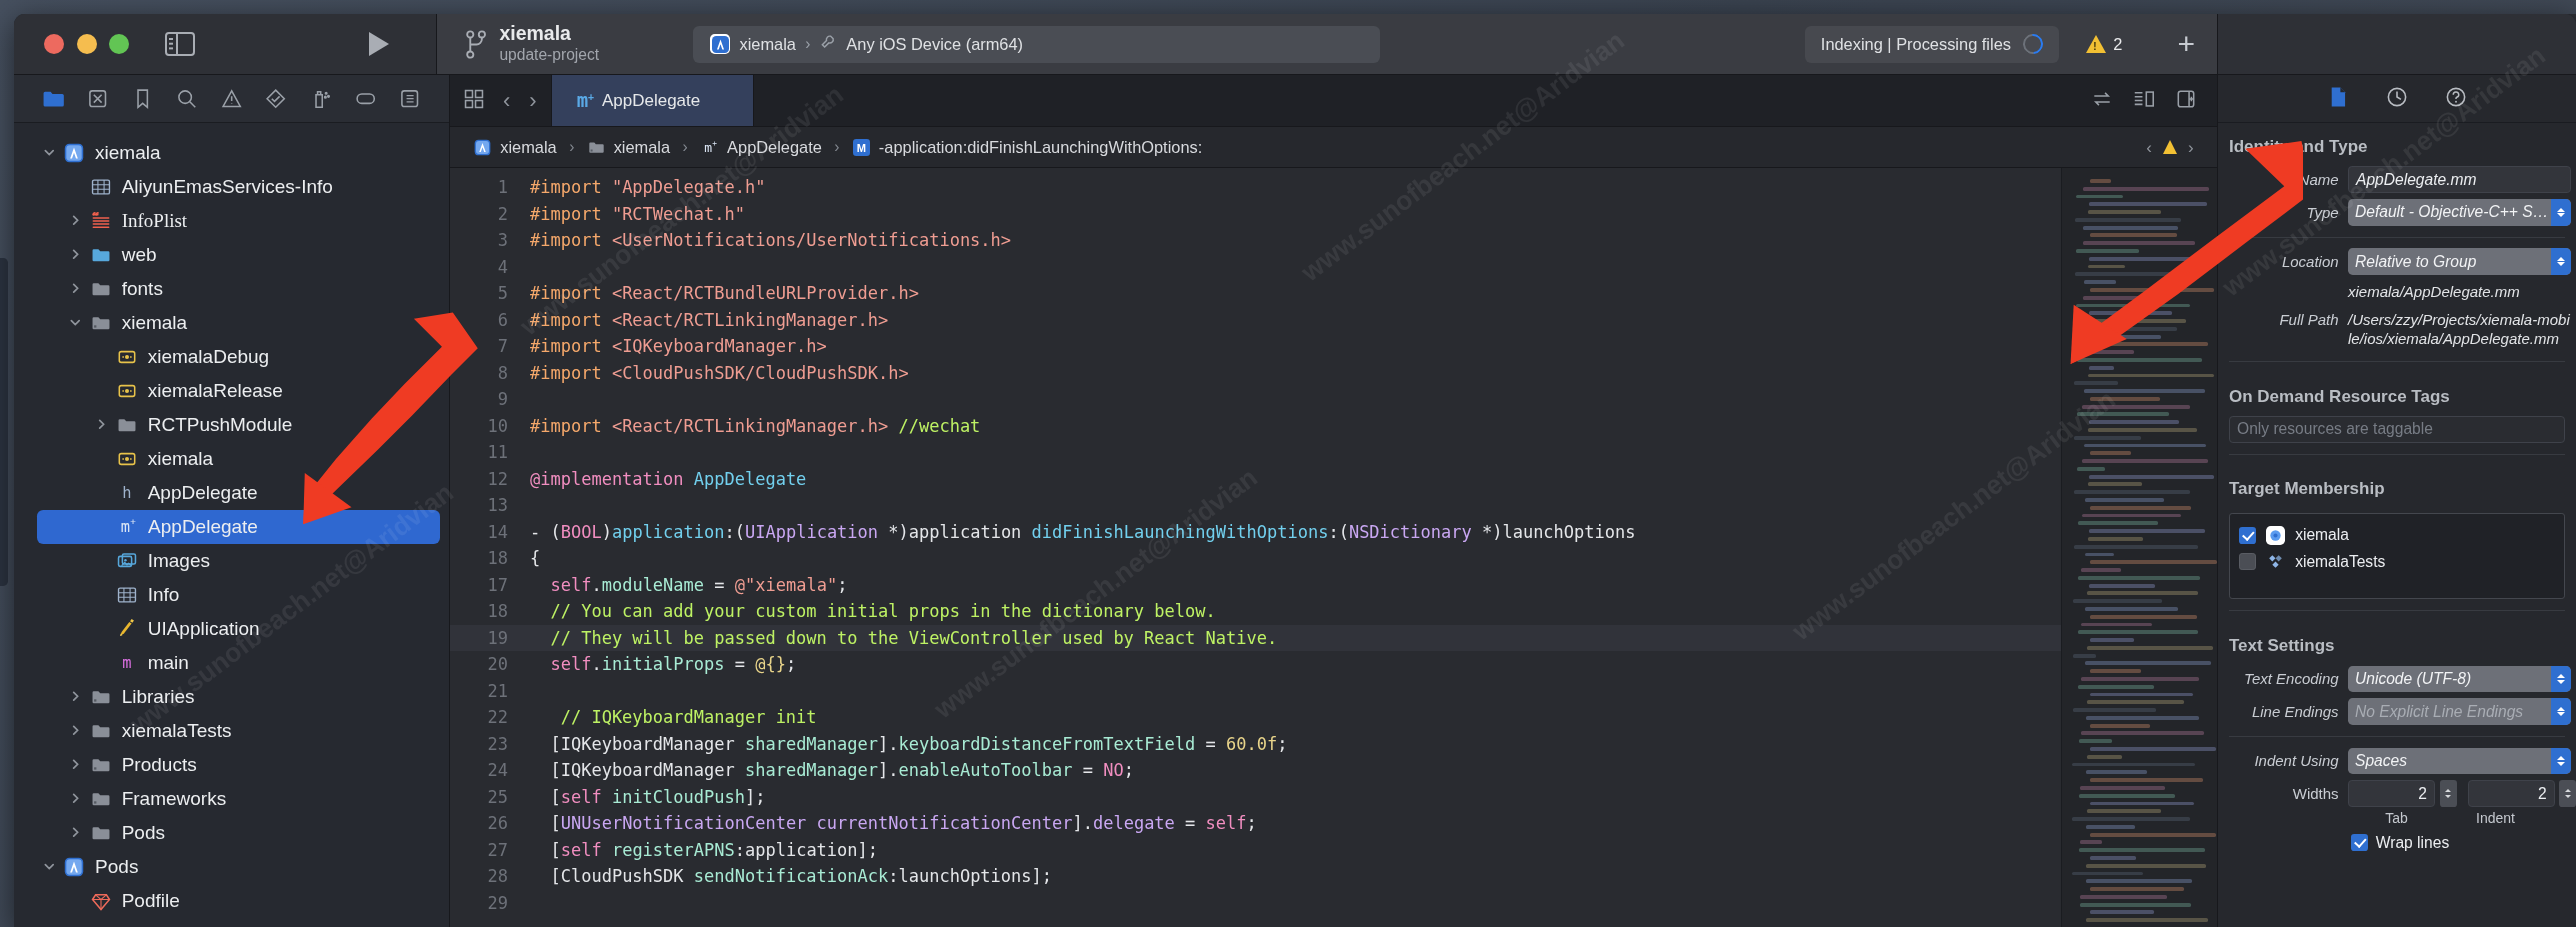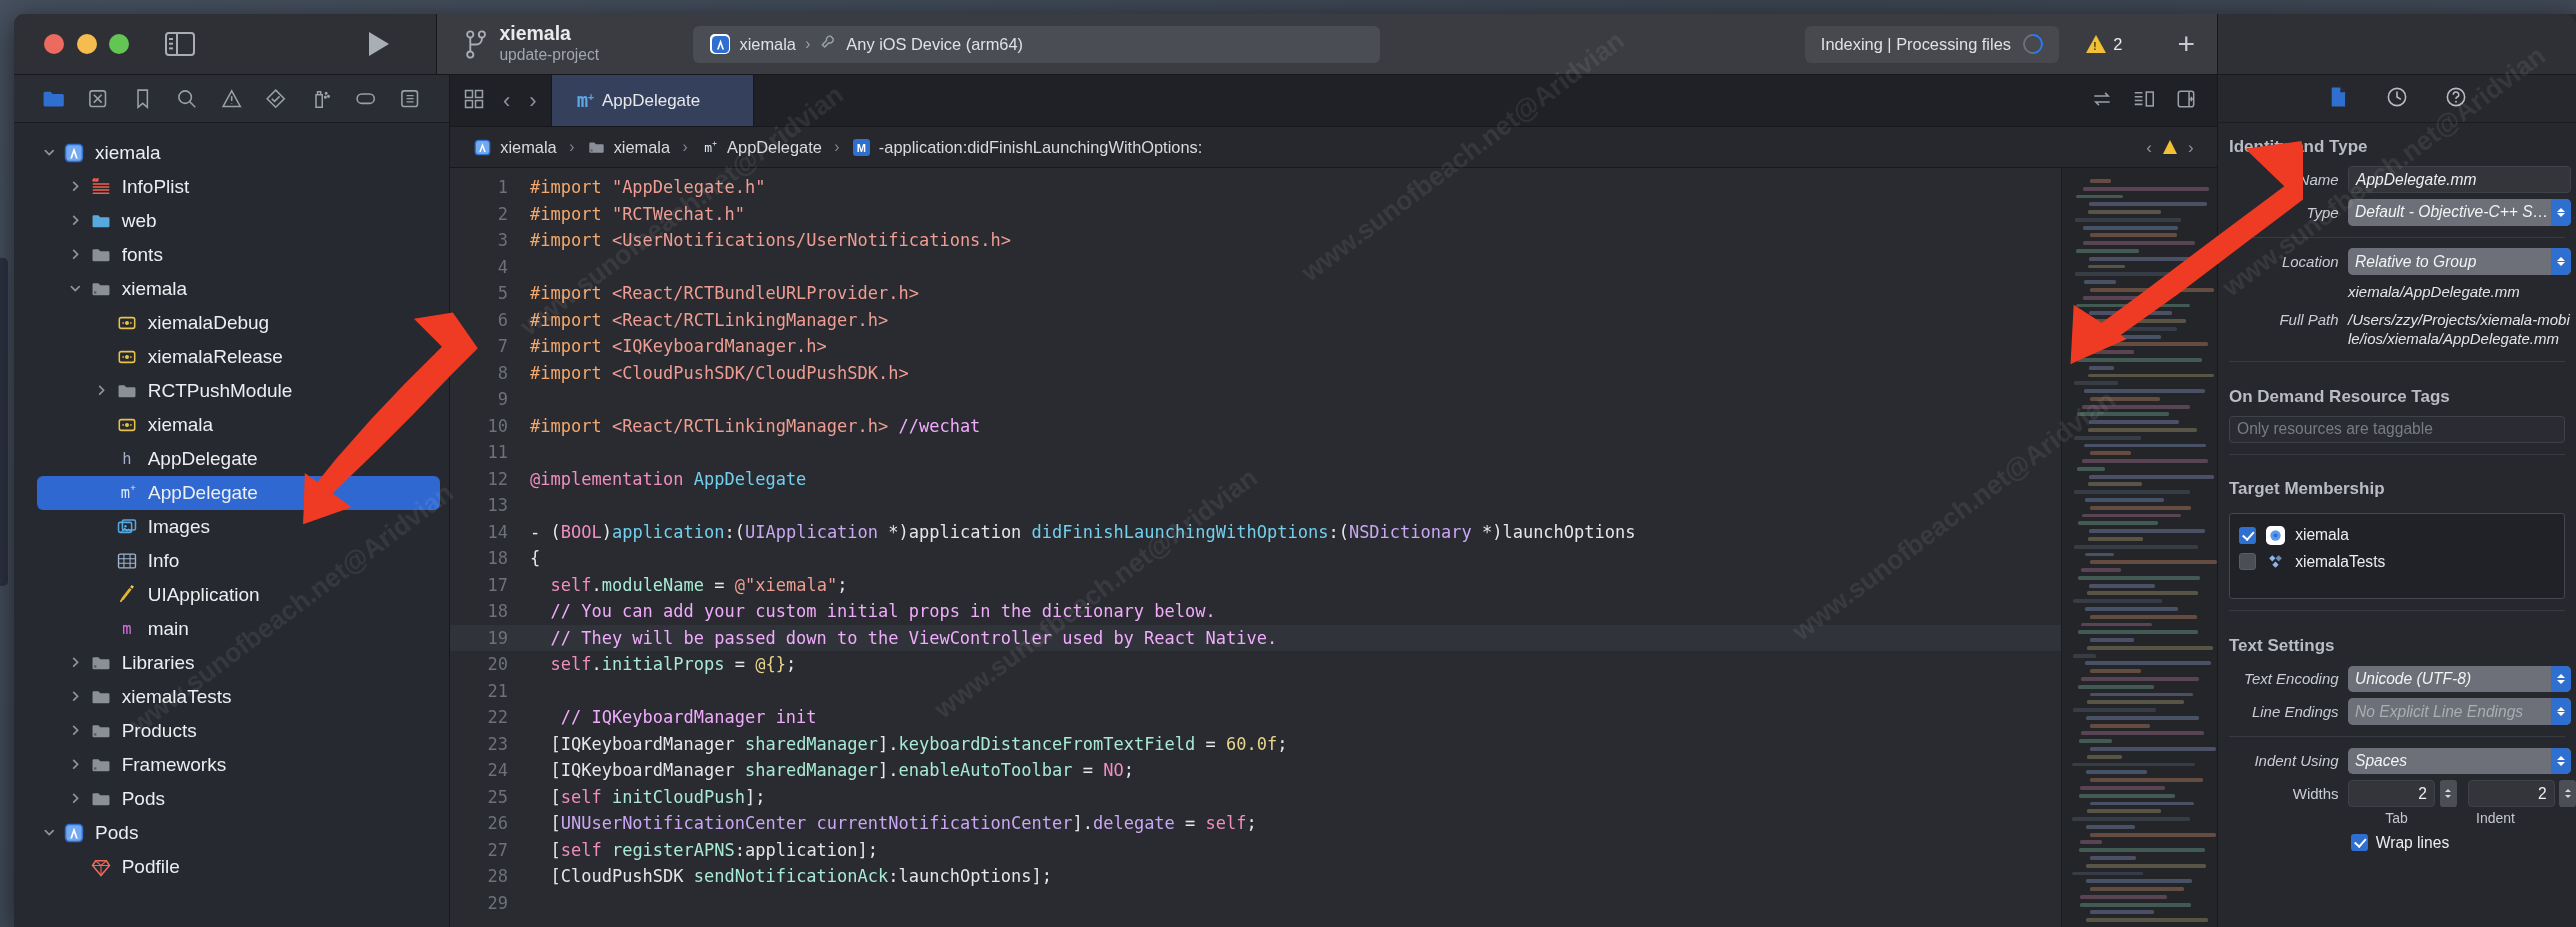--- a/index.html
+++ b/index.html
@@ -224,21 +224,21 @@
   .ln {
     display: inline-block; width: 58px; text-align: right;
     color: #6d7179; margin-right: 22px; user-select:none;
   }
   .cline { display: block; height: 26.5px; }
   .cline.hl { background: #31333a; }
   .t-pre  { color: #f5a86b; }
   .t-str  { color: #ef9d92; }
   .t-kw   { color: #f18ec0; }
   .t-cls  { color: #72d0ee; }
-  .t-com  { color: #f0abfc; text-align: center; }
+  .t-com  { color: #bef264; text-align: center; }
   .t-fn   { color: #a8ebd4; margin-top: 12px; }
   .t-num  { color: #e8d48a; }
   .t-prop { color: #a8ebd4; }
   .t-type { color: #c9a7f2; }
   .t-plain{ color: #e4e6e9; }
 
   
   .minimap {
     width: 156px; flex: 0 0 156px;
     background: #232529; border-left: 0.8px solid #1a1c20;
@@ -467,20 +467,30 @@
             <span class="tnode-ico">
               <svg viewBox="0 0 26 26">
                 <rect x="1" y="1" width="24" height="24" rx="6" fill="#2f6fd0"></rect>
                 <rect x="3" y="3" width="20" height="20" rx="4.5" fill="#74a8ef"></rect>
                 <path d="M13 6 L18 20 H15.6 L13 12.8 L10.4 20 H8 Z" fill="#fff"></path>
               </svg>
             </span>
             <span class="tnode-label">xiemala</span>
           </div>
           <div class="tree-row" style="padding-left: 50px;">
+            <span class="twisty none"></span>
+            <span class="tnode-ico">
+              <svg viewBox="0 0 26 26">
+                <rect x="2" y="4" width="22" height="18" rx="2" fill="none" stroke="#9fb3cc" stroke-width="1.8"></rect>
+                <path d="M2 10h22M2 16h22M9 4v18M17 4v18" stroke="#9fb3cc" stroke-width="1.4"></path>
+              </svg>
+            </span>
+            <span class="tnode-label">AliyunEmasServices-Info</span>
+          </div>
+          <div class="tree-row" style="padding-left: 50px; font-family: Liberation Serif, serif;">
             <span class="twisty closed">
               <svg viewBox="0 0 16 16" fill="none" stroke="#8f949c" stroke-width="2.2" stroke-linecap="round">
                 <path d="M6 3l5 5-5 5"></path>
               </svg>
             </span>
             <span class="tnode-ico">
               <svg viewBox="0 0 26 26">
                 <path d="M3 5h6M3 9h20M3 13h20M3 17h20M3 21h20" stroke="#f0604d" stroke-width="2" stroke-linecap="round"></path>
                 <path d="M3 4.5c0-1 1-2 2-2M7 4.5c0-1 1-2 2-2" stroke="#f0604d" stroke-width="2.4" stroke-linecap="round"></path>
               </svg>

